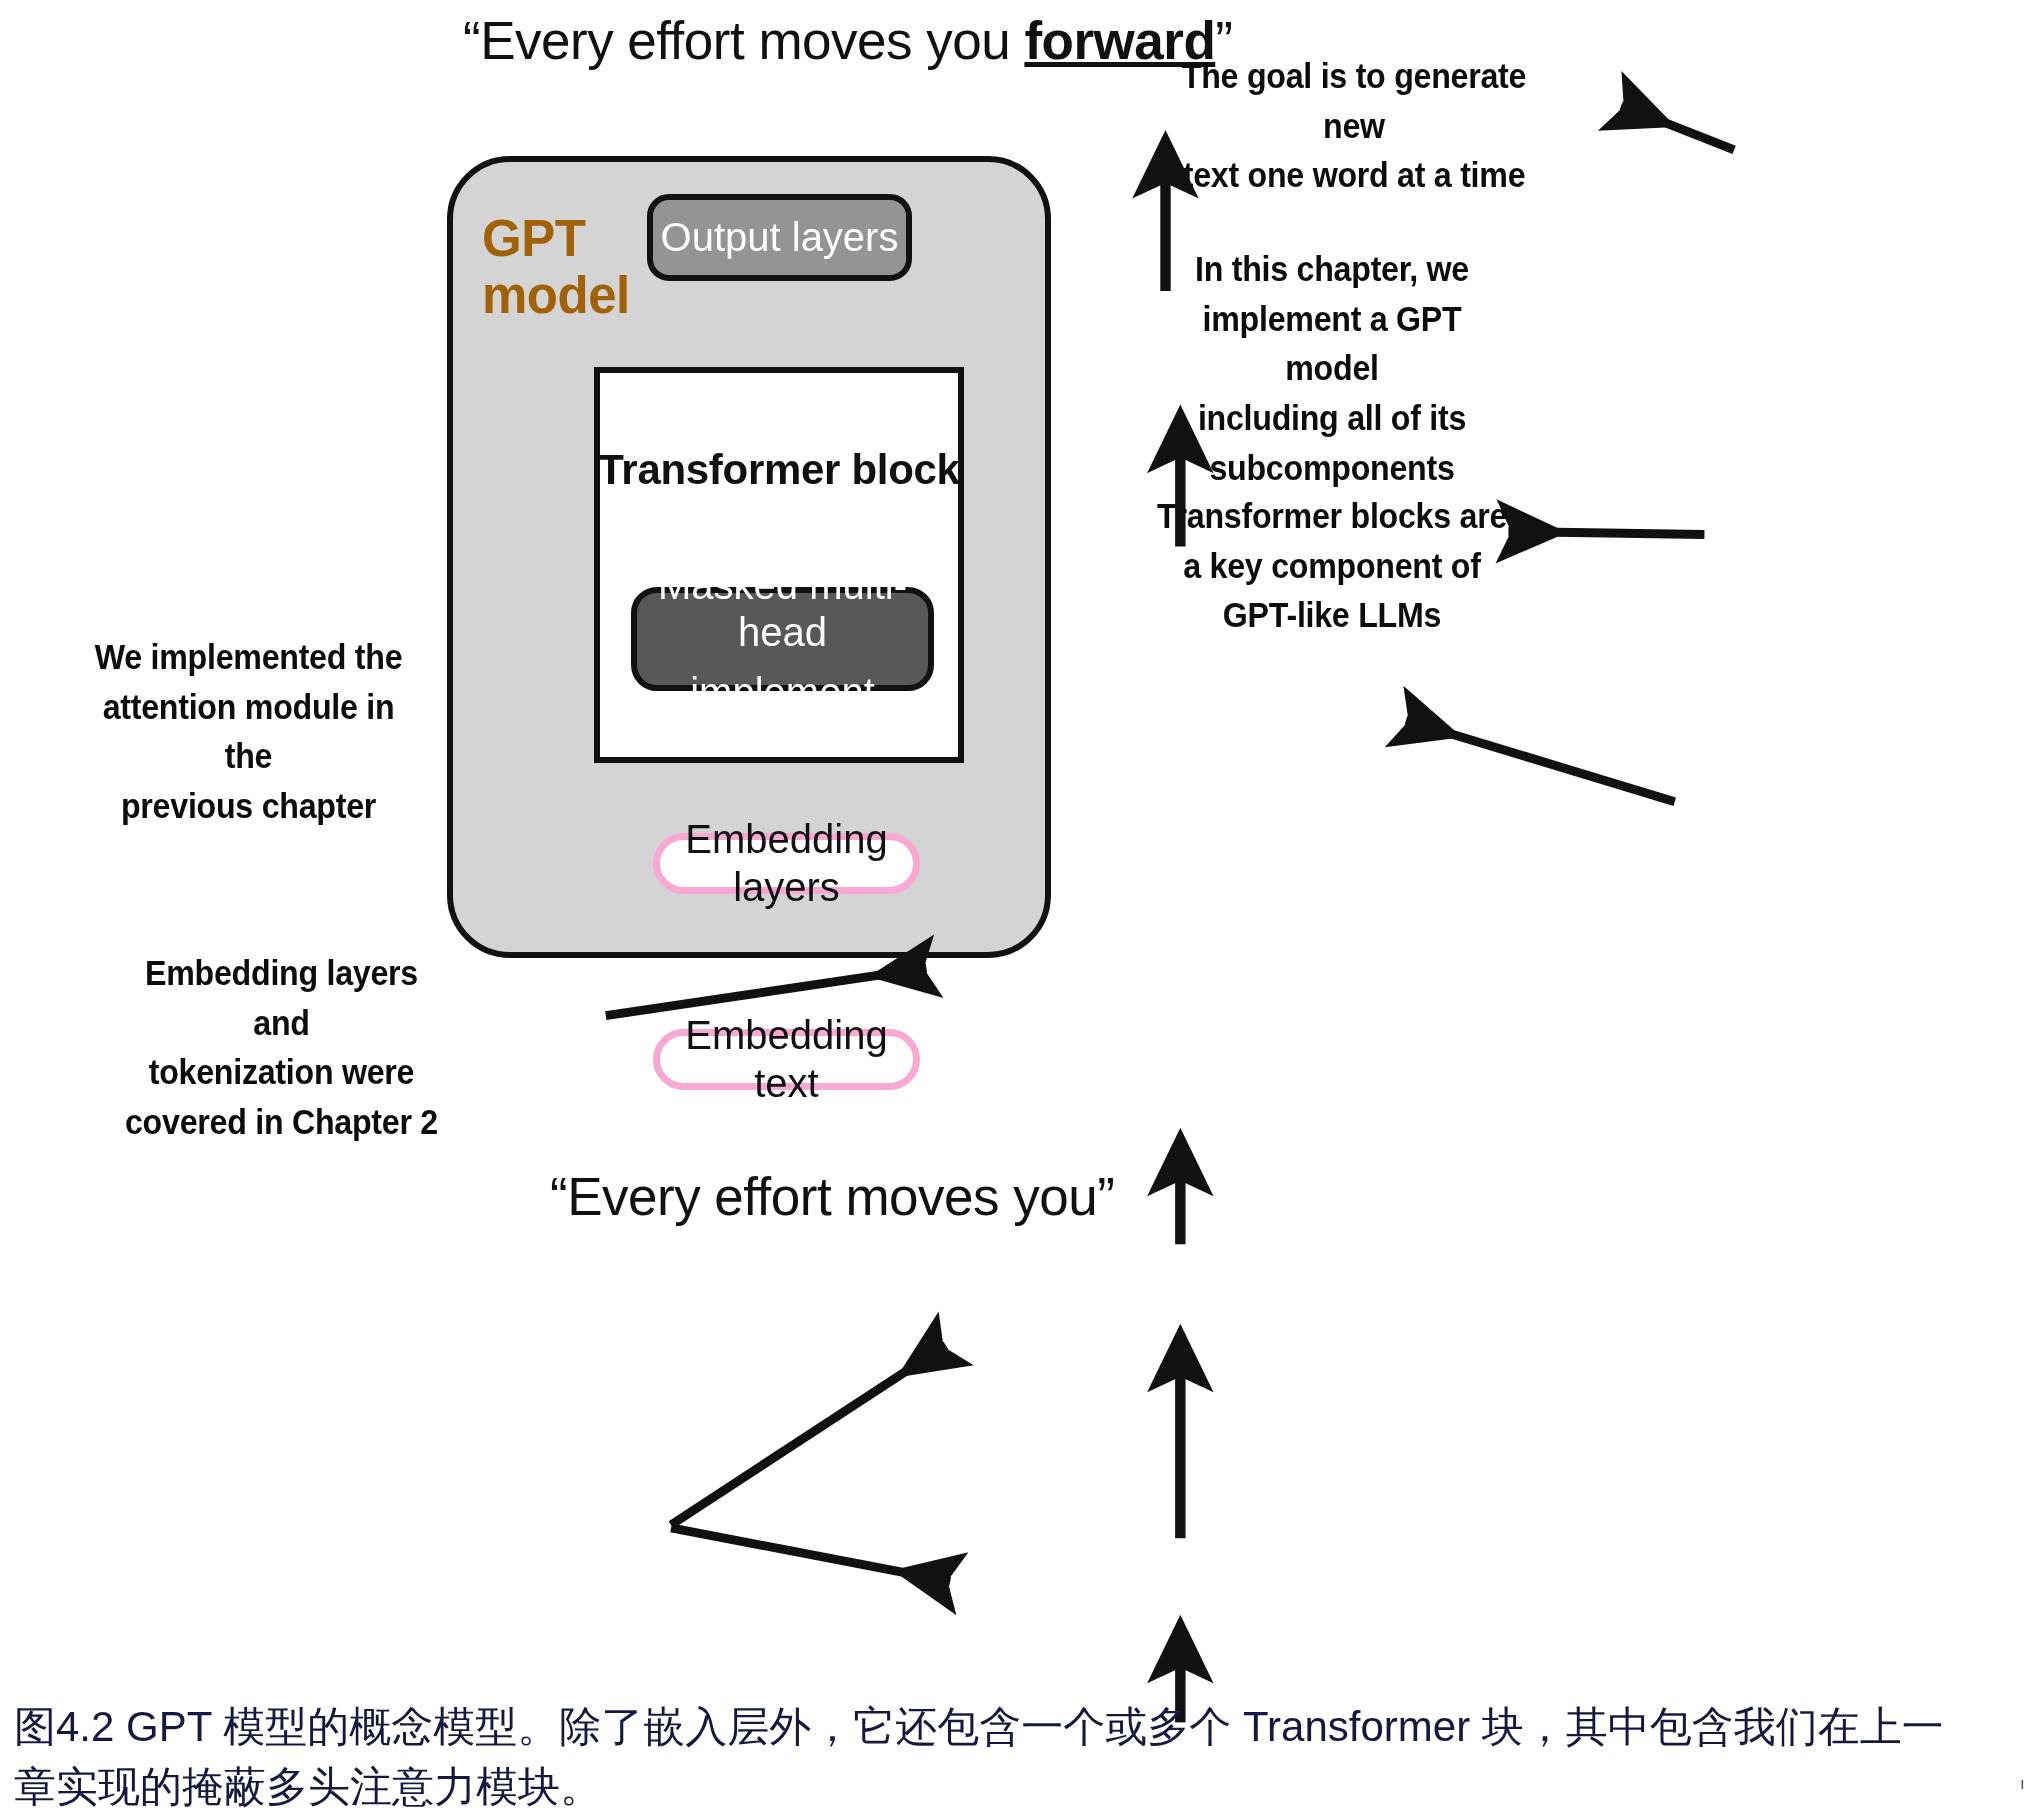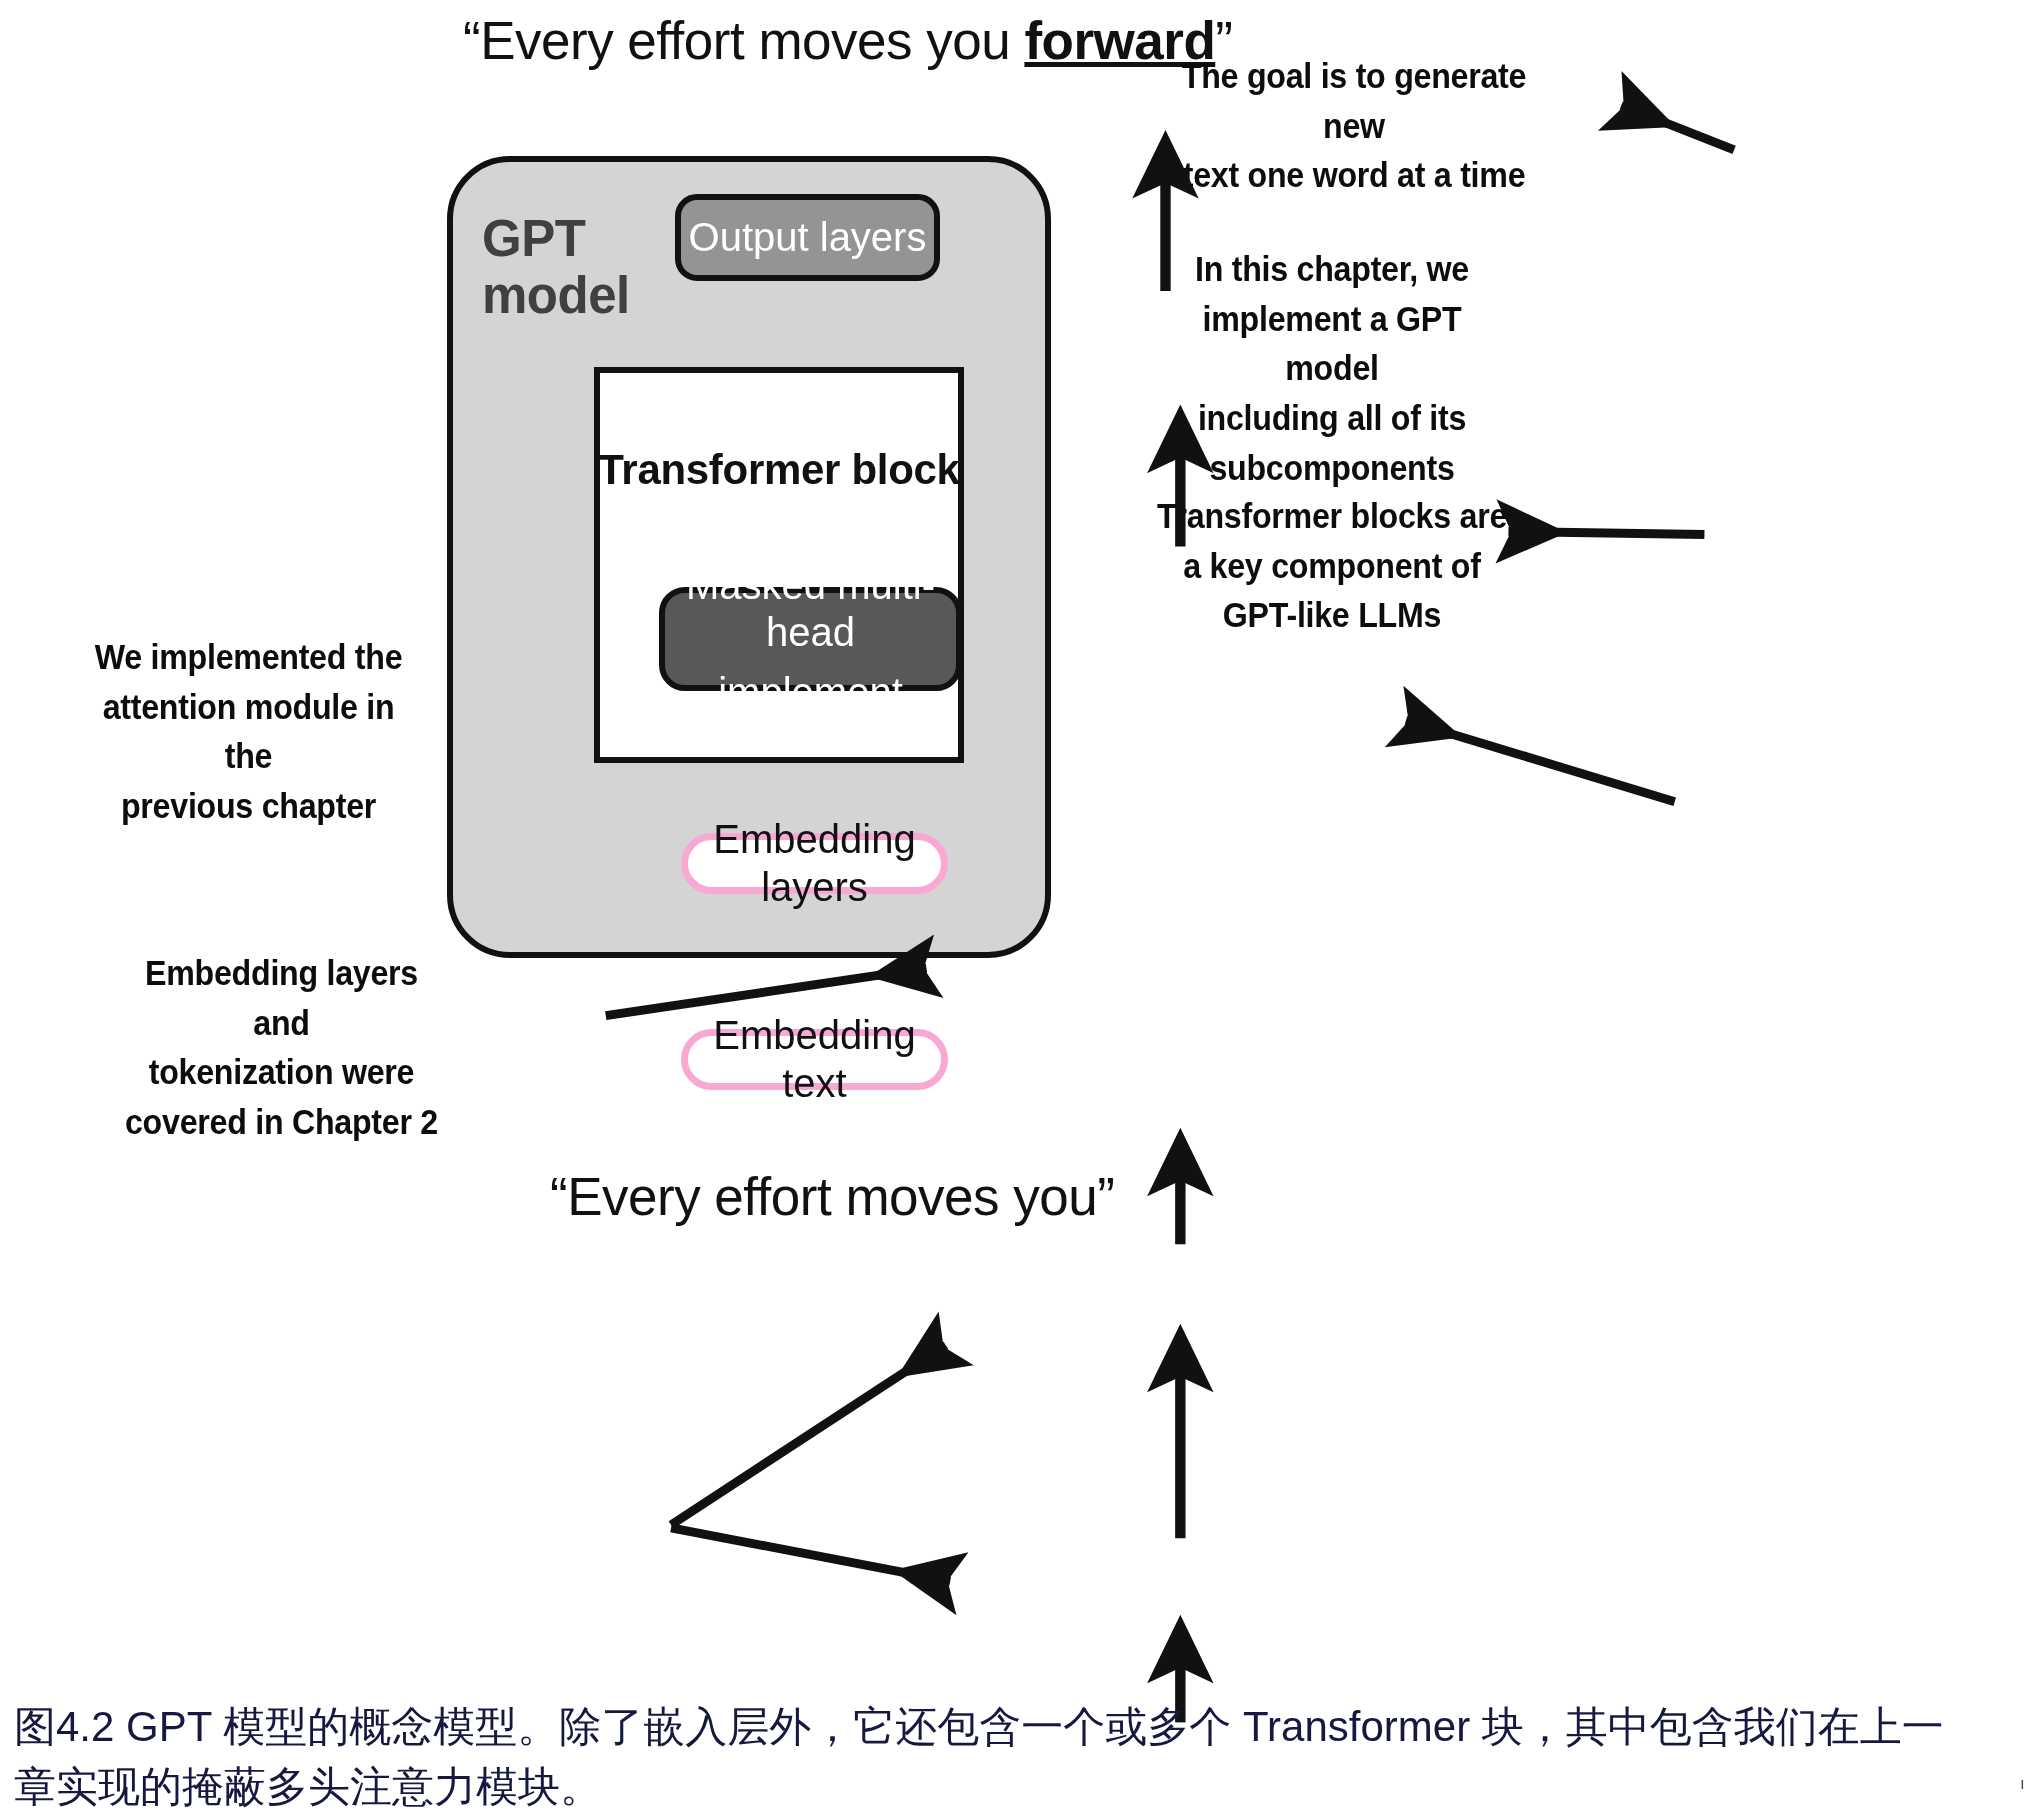--- a/index.html
+++ b/index.html
@@ -51,21 +51,21 @@
     text-align: center;
     letter-spacing: -0.3px;
     transform: scaleX(0.92);
   }
 
   .gpt-title {
     font-family: "Liberation Sans", sans-serif;
     font-weight: bold;
     font-size: 51px;
     line-height: 1.12;
-    color: #404040;
+    color: #a16207;
     letter-spacing: -0.5px;
   }
 
   .tblock-title {
     font-family: "Liberation Sans", sans-serif;
     font-weight: bold;
     font-size: 42px;
     color: #111111;
     text-align: center;
     letter-spacing: -0.3px;
@@ -75,21 +75,20 @@
   .node {
     position: absolute;
     box-sizing: border-box;
     display: flex;
     align-items: center;
     justify-content: center;
     text-align: center;
     font-family: "Liberation Sans", sans-serif;
     font-size: 40px;
     line-height: 1.18;
-    margin-left: 28px;
   }
 
   .gpt-shell {
     position: absolute;
     box-sizing: border-box;
     background: #d4d4d4;
     border: 6px solid #111111;
     border-radius: 63px;
   }
 

